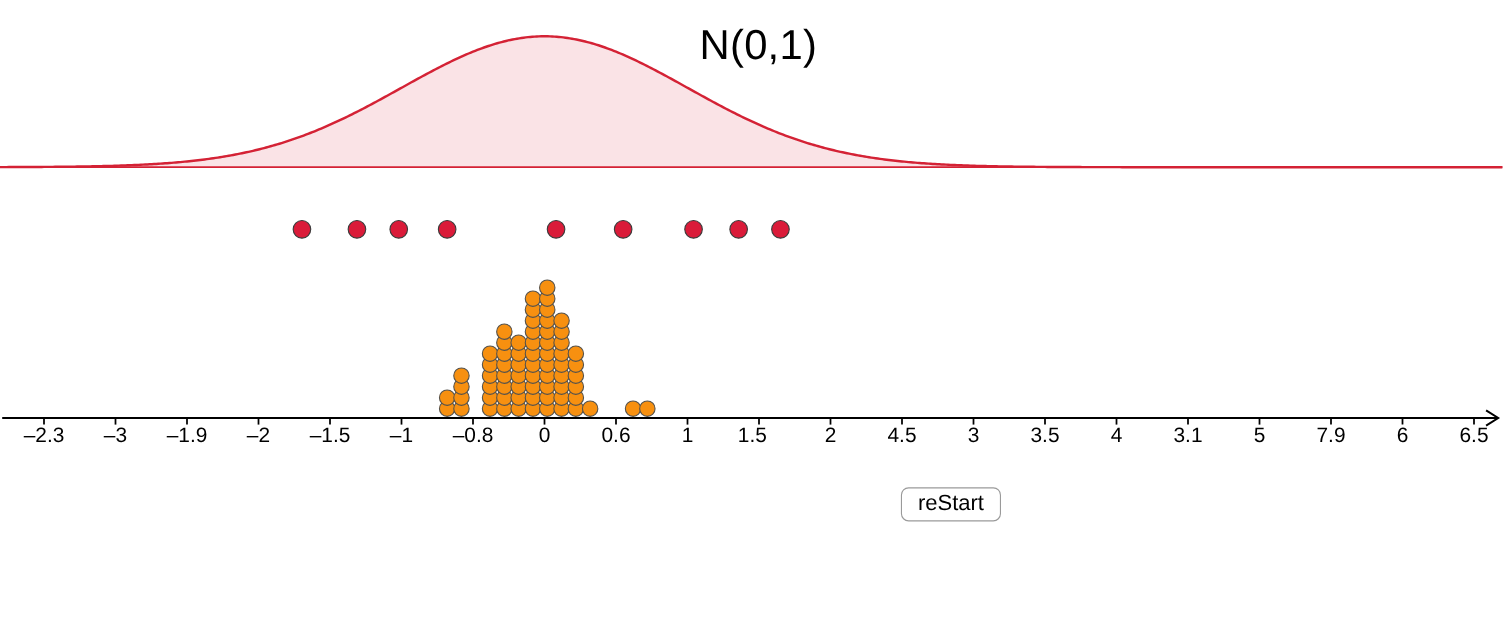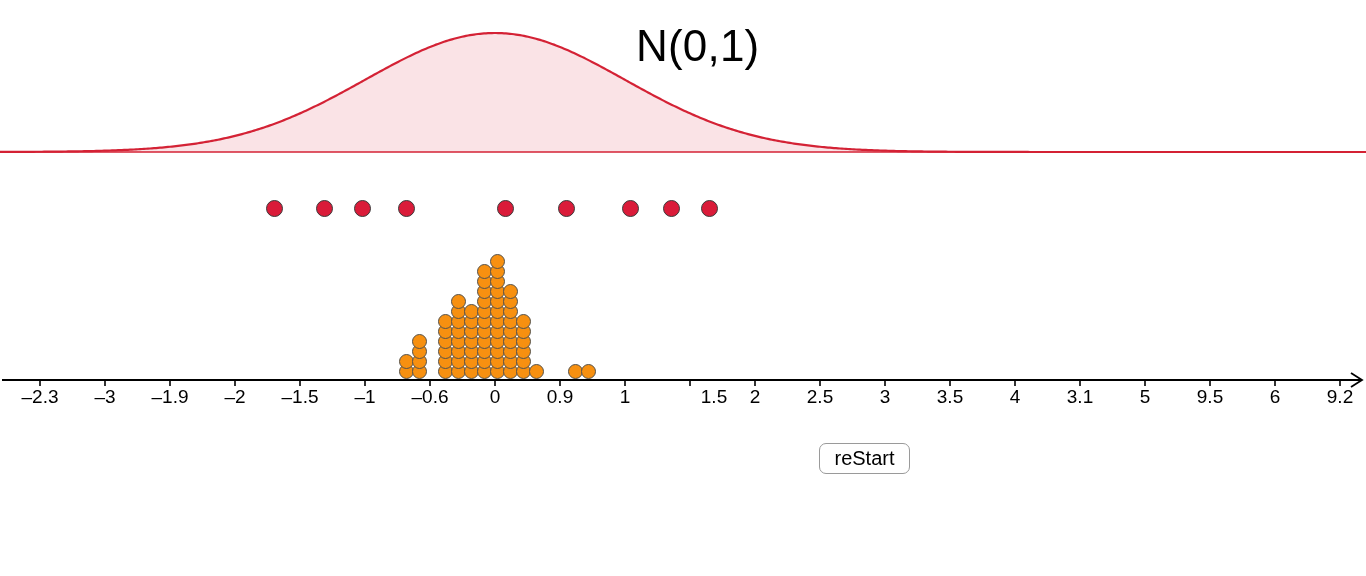--- a/index.html
+++ b/index.html
@@ -26,21 +26,21 @@
     position: absolute;
     left: 0;
     top: 0;
     width: 1366px;
     height: 160px;
   }
   #curve-label {
     position: absolute;
     left: 636px;
     top: 21px;
-    font-size: 44px;
+    font-size: 38px;
     color: #000000;
     letter-spacing: 0.2px;
     white-space: nowrap;
   }
   
   #sample-layer {
     position: absolute;
     left: 0;
     top: 0;
     width: 1366px;
@@ -225,33 +225,33 @@
         <line x1="1275" y1="380" x2="1275" y2="386" stroke="#000000" stroke-width="1.6"></line>
         <line x1="1340" y1="380" x2="1340" y2="386" stroke="#000000" stroke-width="1.6"></line>
       </svg>
     <div id="axis-labels">
         <span class="axis-tick-label" style="left: 40px;">–2.3</span>
         <span class="axis-tick-label" style="left: 105px;">–3</span>
         <span class="axis-tick-label" style="left: 170px;">–1.9</span>
         <span class="axis-tick-label" style="left: 235px;">–2</span>
         <span class="axis-tick-label" style="left: 300px;">–1.5</span>
         <span class="axis-tick-label" style="left: 365px;">–1</span>
-        <span class="axis-tick-label" style="left: 430px;">–0.6</span>
+        <span class="axis-tick-label" style="left: 430px;">–0.8</span>
         <span class="axis-tick-label" style="left: 495px;">0</span>
-        <span class="axis-tick-label" style="left: 560px;">0.9</span>
+        <span class="axis-tick-label" style="left: 560px;">0.6</span>
         <span class="axis-tick-label" style="left: 625px;">1</span>
-        <span class="axis-tick-label" style="left: 714px;">1.5</span>
+        <span class="axis-tick-label" style="left: 684px;">1.5</span>
         <span class="axis-tick-label" style="left: 755px;">2</span>
-        <span class="axis-tick-label" style="left: 820px;">2.5</span>
+        <span class="axis-tick-label" style="left: 820px;">4.5</span>
         <span class="axis-tick-label" style="left: 885px;">3</span>
         <span class="axis-tick-label" style="left: 950px;">3.5</span>
         <span class="axis-tick-label" style="left: 1015px;">4</span>
         <span class="axis-tick-label" style="left: 1080px;">3.1</span>
         <span class="axis-tick-label" style="left: 1145px;">5</span>
-        <span class="axis-tick-label" style="left: 1210px;">9.5</span>
+        <span class="axis-tick-label" style="left: 1210px;">7.9</span>
         <span class="axis-tick-label" style="left: 1275px;">6</span>
-        <span class="axis-tick-label" style="left: 1340px;">9.2</span>
+        <span class="axis-tick-label" style="left: 1340px;">6.5</span>
       </div>
   </div>
 
   <button id="restart-button">reStart</button>
 
 </div>
 
 </body></html>

